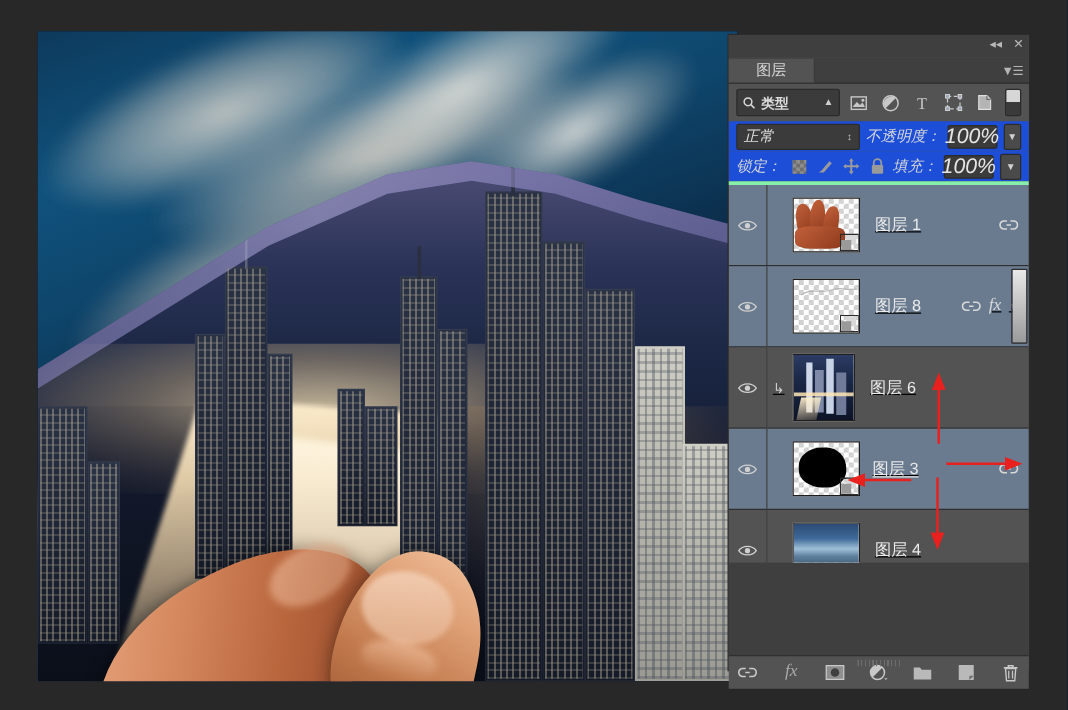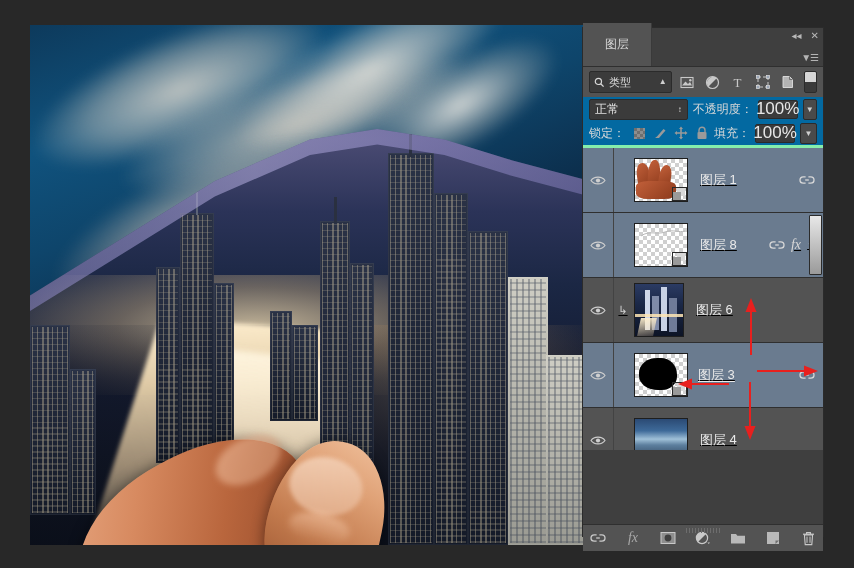--- a/index.html
+++ b/index.html
@@ -156,48 +156,48 @@
   .top-btns{
     position:absolute;right:4px;top:2px;display:flex;gap:9px;align-items:center;
     color:#b8b8b8;
   }
   .top-btns span{font-size:10px;line-height:12px;cursor:pointer;}
   .tabrow{
     height:20px;background:#3f3f3f;display:flex;align-items:flex-end;position:relative;
     border-bottom:1px solid #2f2f2f;
   }
   .tab{
-    height:19px;min-width:48px;padding:12px 10px;background:#535353;
+    height:19px;min-width:48px;padding:0 10px;background:#535353;
     color:#d6d6d6;font-size:12px;display:flex;align-items:center;justify-content:center;
     border-right:1px solid #3a3a3a;cursor:pointer;
   }
   .panel-menu{
     position:absolute;right:5px;bottom:3px;color:#b4b4b4;font-size:10px;cursor:pointer;
     letter-spacing:-1px;
   }
 
   .filterrow{
     height:30px;background:#535353;display:flex;align-items:center;padding:0 6px;gap:6px;
   }
   .kind-select{
     width:76px;height:20px;background:#3b3b3b;border:1px solid #2b2b2b;border-radius:2px;
-    display:flex;align-items:center;gap:4px;padding:0 4px;color:#ddd;font-size:11px;cursor:pointer;
+    display:flex;align-items:center;gap:4px;padding:0 4px;color:#ddd;font-size:11px;cursor:pointer;font-weight:bold;
   }
   .kind-select .chev{margin-left:auto;font-size:8px;line-height:8px;color:#cfcfcf;}
   .ficon{
     width:20px;height:20px;display:flex;align-items:center;justify-content:center;
     color:#c8c8c8;cursor:pointer;
   }
   .toggle-switch{
     margin-left:auto;width:12px;height:20px;border:1px solid #2b2b2b;border-radius:2px;
     background:linear-gradient(180deg,#d6d6d6 0 50%, #3a3a3a 50% 100%);cursor:pointer;
   }
 
   .blendrow,.lockrow{
-    height:24px;background:#0369a1;display:flex;align-items:center;padding:0 6px;gap:5px;
+    height:24px;background:#1d4ed8;display:flex;align-items:center;padding:0 6px;gap:5px;font-style:italic;
   }
   .blend-select{
     width:112px;height:19px;background:#3b3b3b;border:1px solid #2b2b2b;border-radius:2px;
     display:flex;align-items:center;padding:0 5px;color:#e0e0e0;font-size:12px;cursor:pointer;
   }
   .blend-select .chev{margin-left:auto;font-size:8px;color:#cfcfcf;}
   .lbl{color:#d8d8d8;font-size:12px;white-space:nowrap;}
   .numbox{
     width:38px;height:17px;background:#3b3b3b;border:1px solid #2b2b2b;border-radius:2px;
     color:#e6e6e6;font-size:17px;display:flex;align-items:center;justify-content:center;cursor:text;

